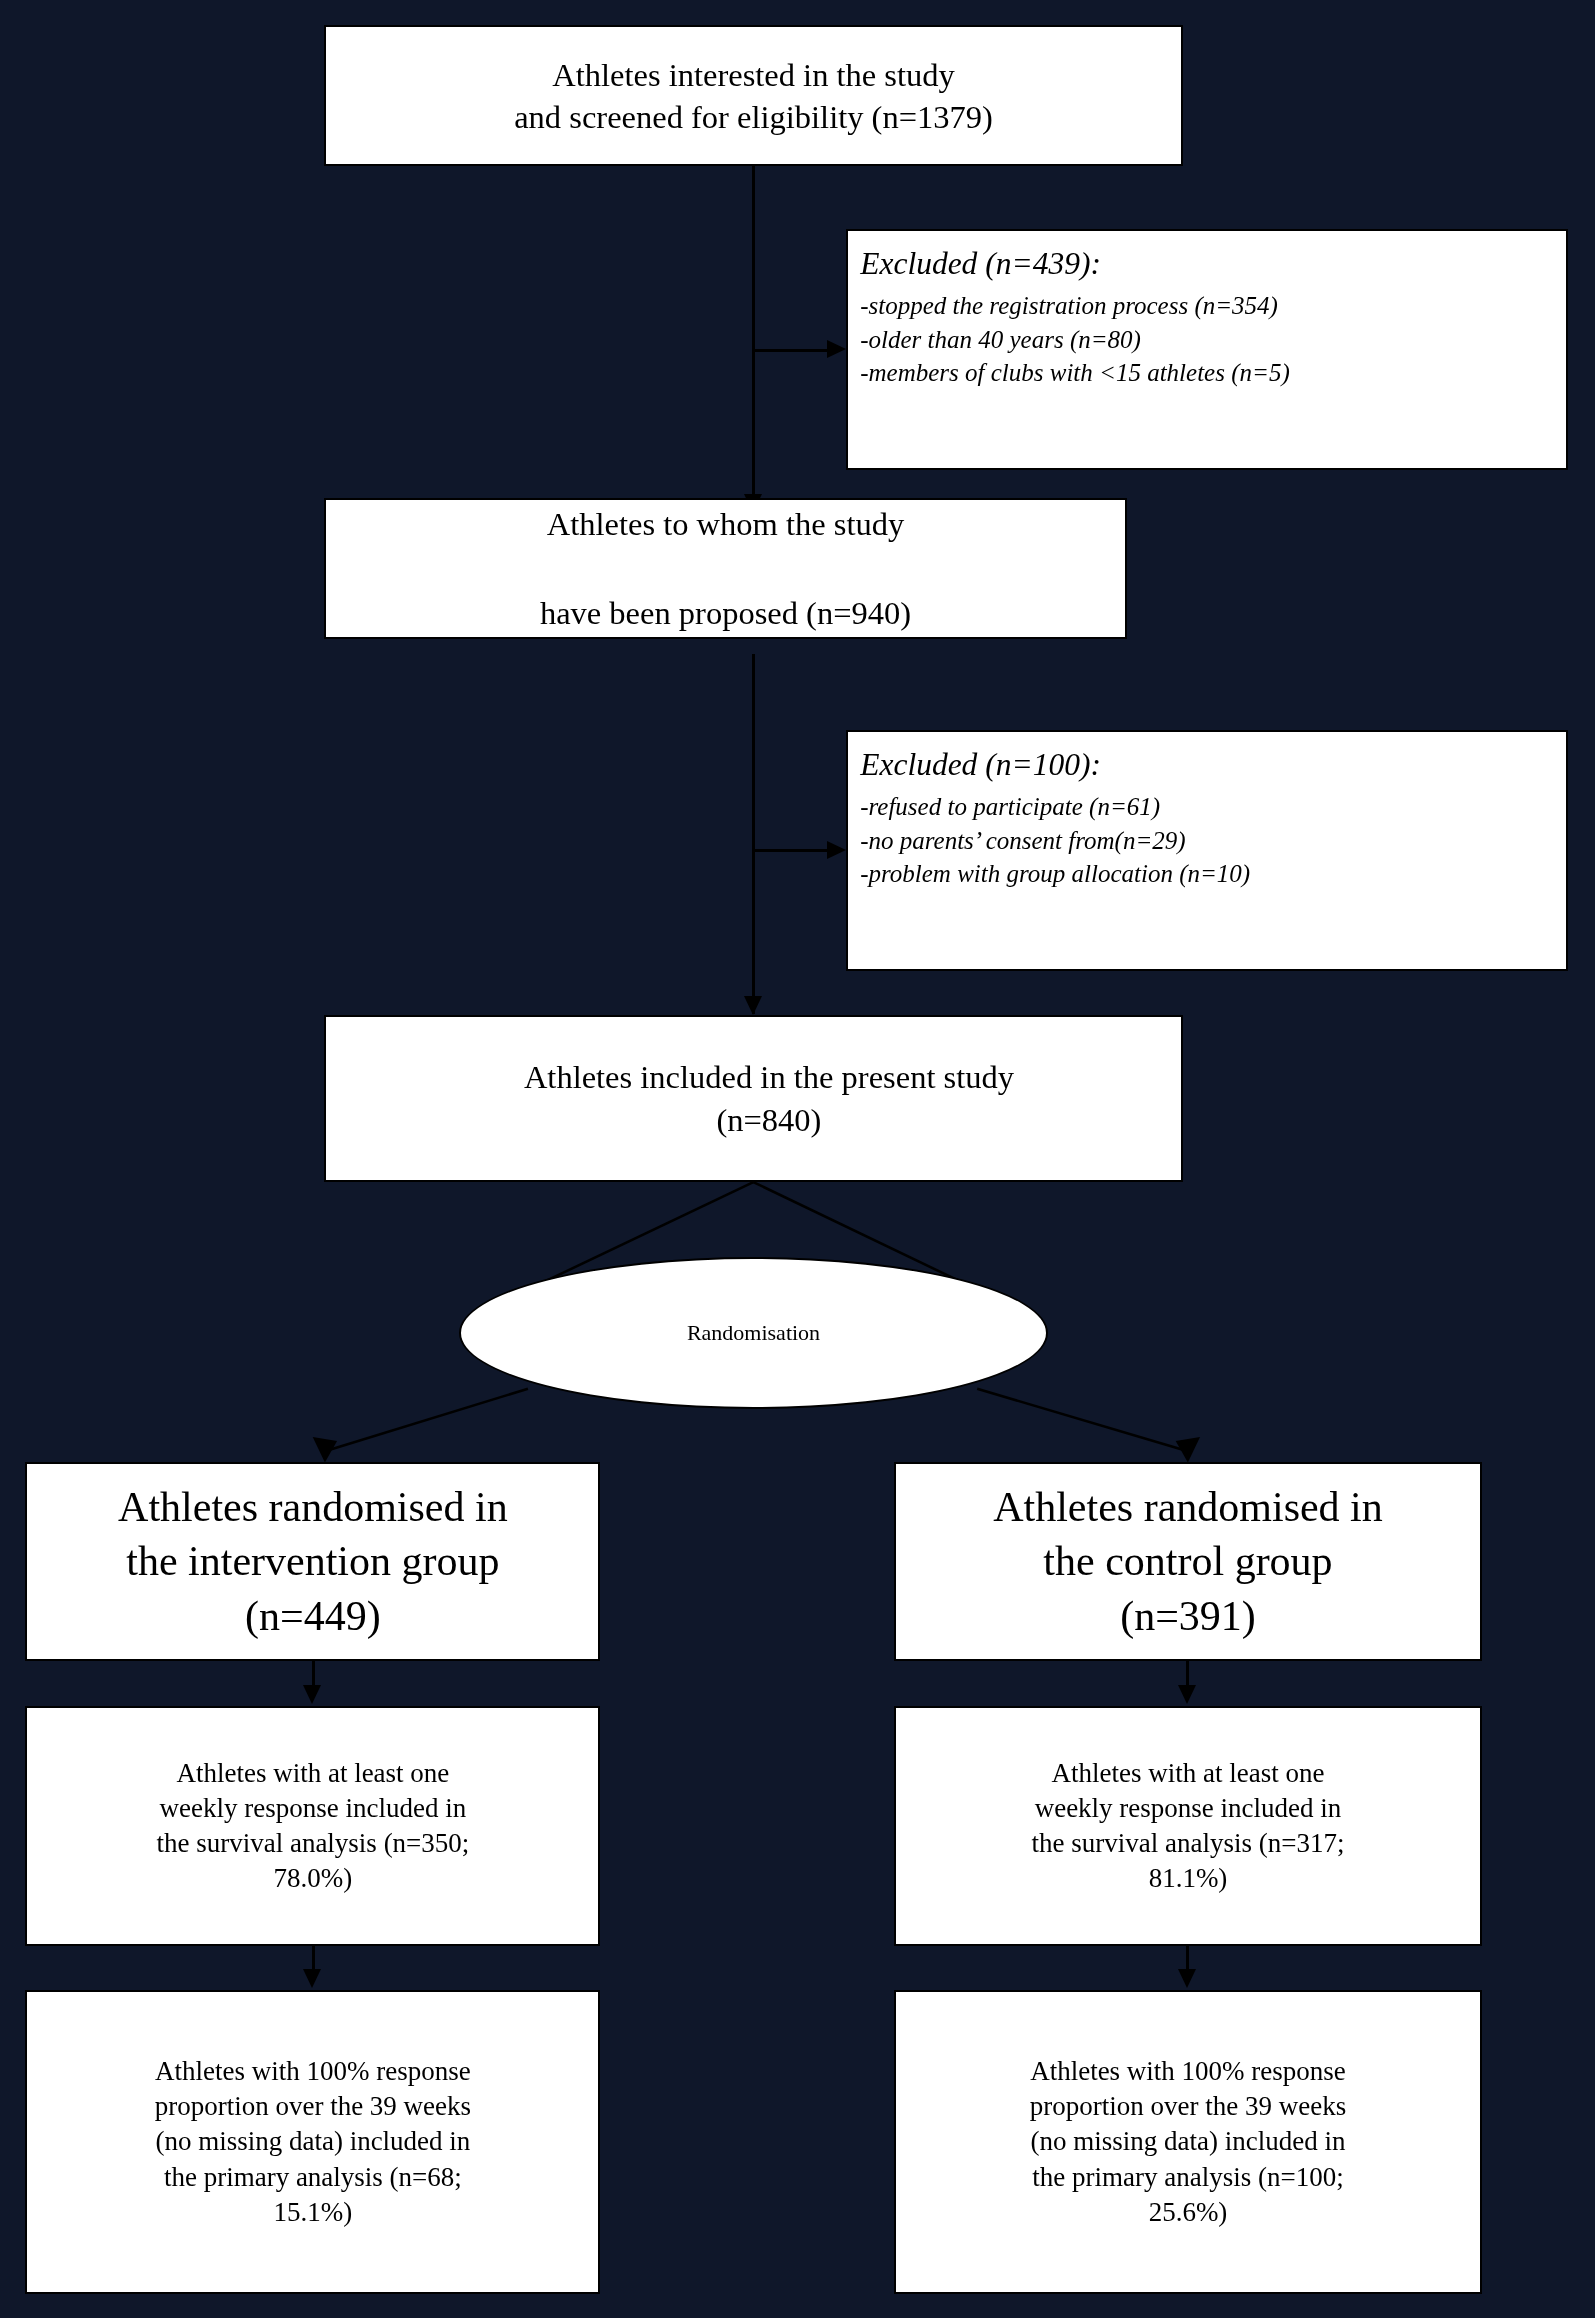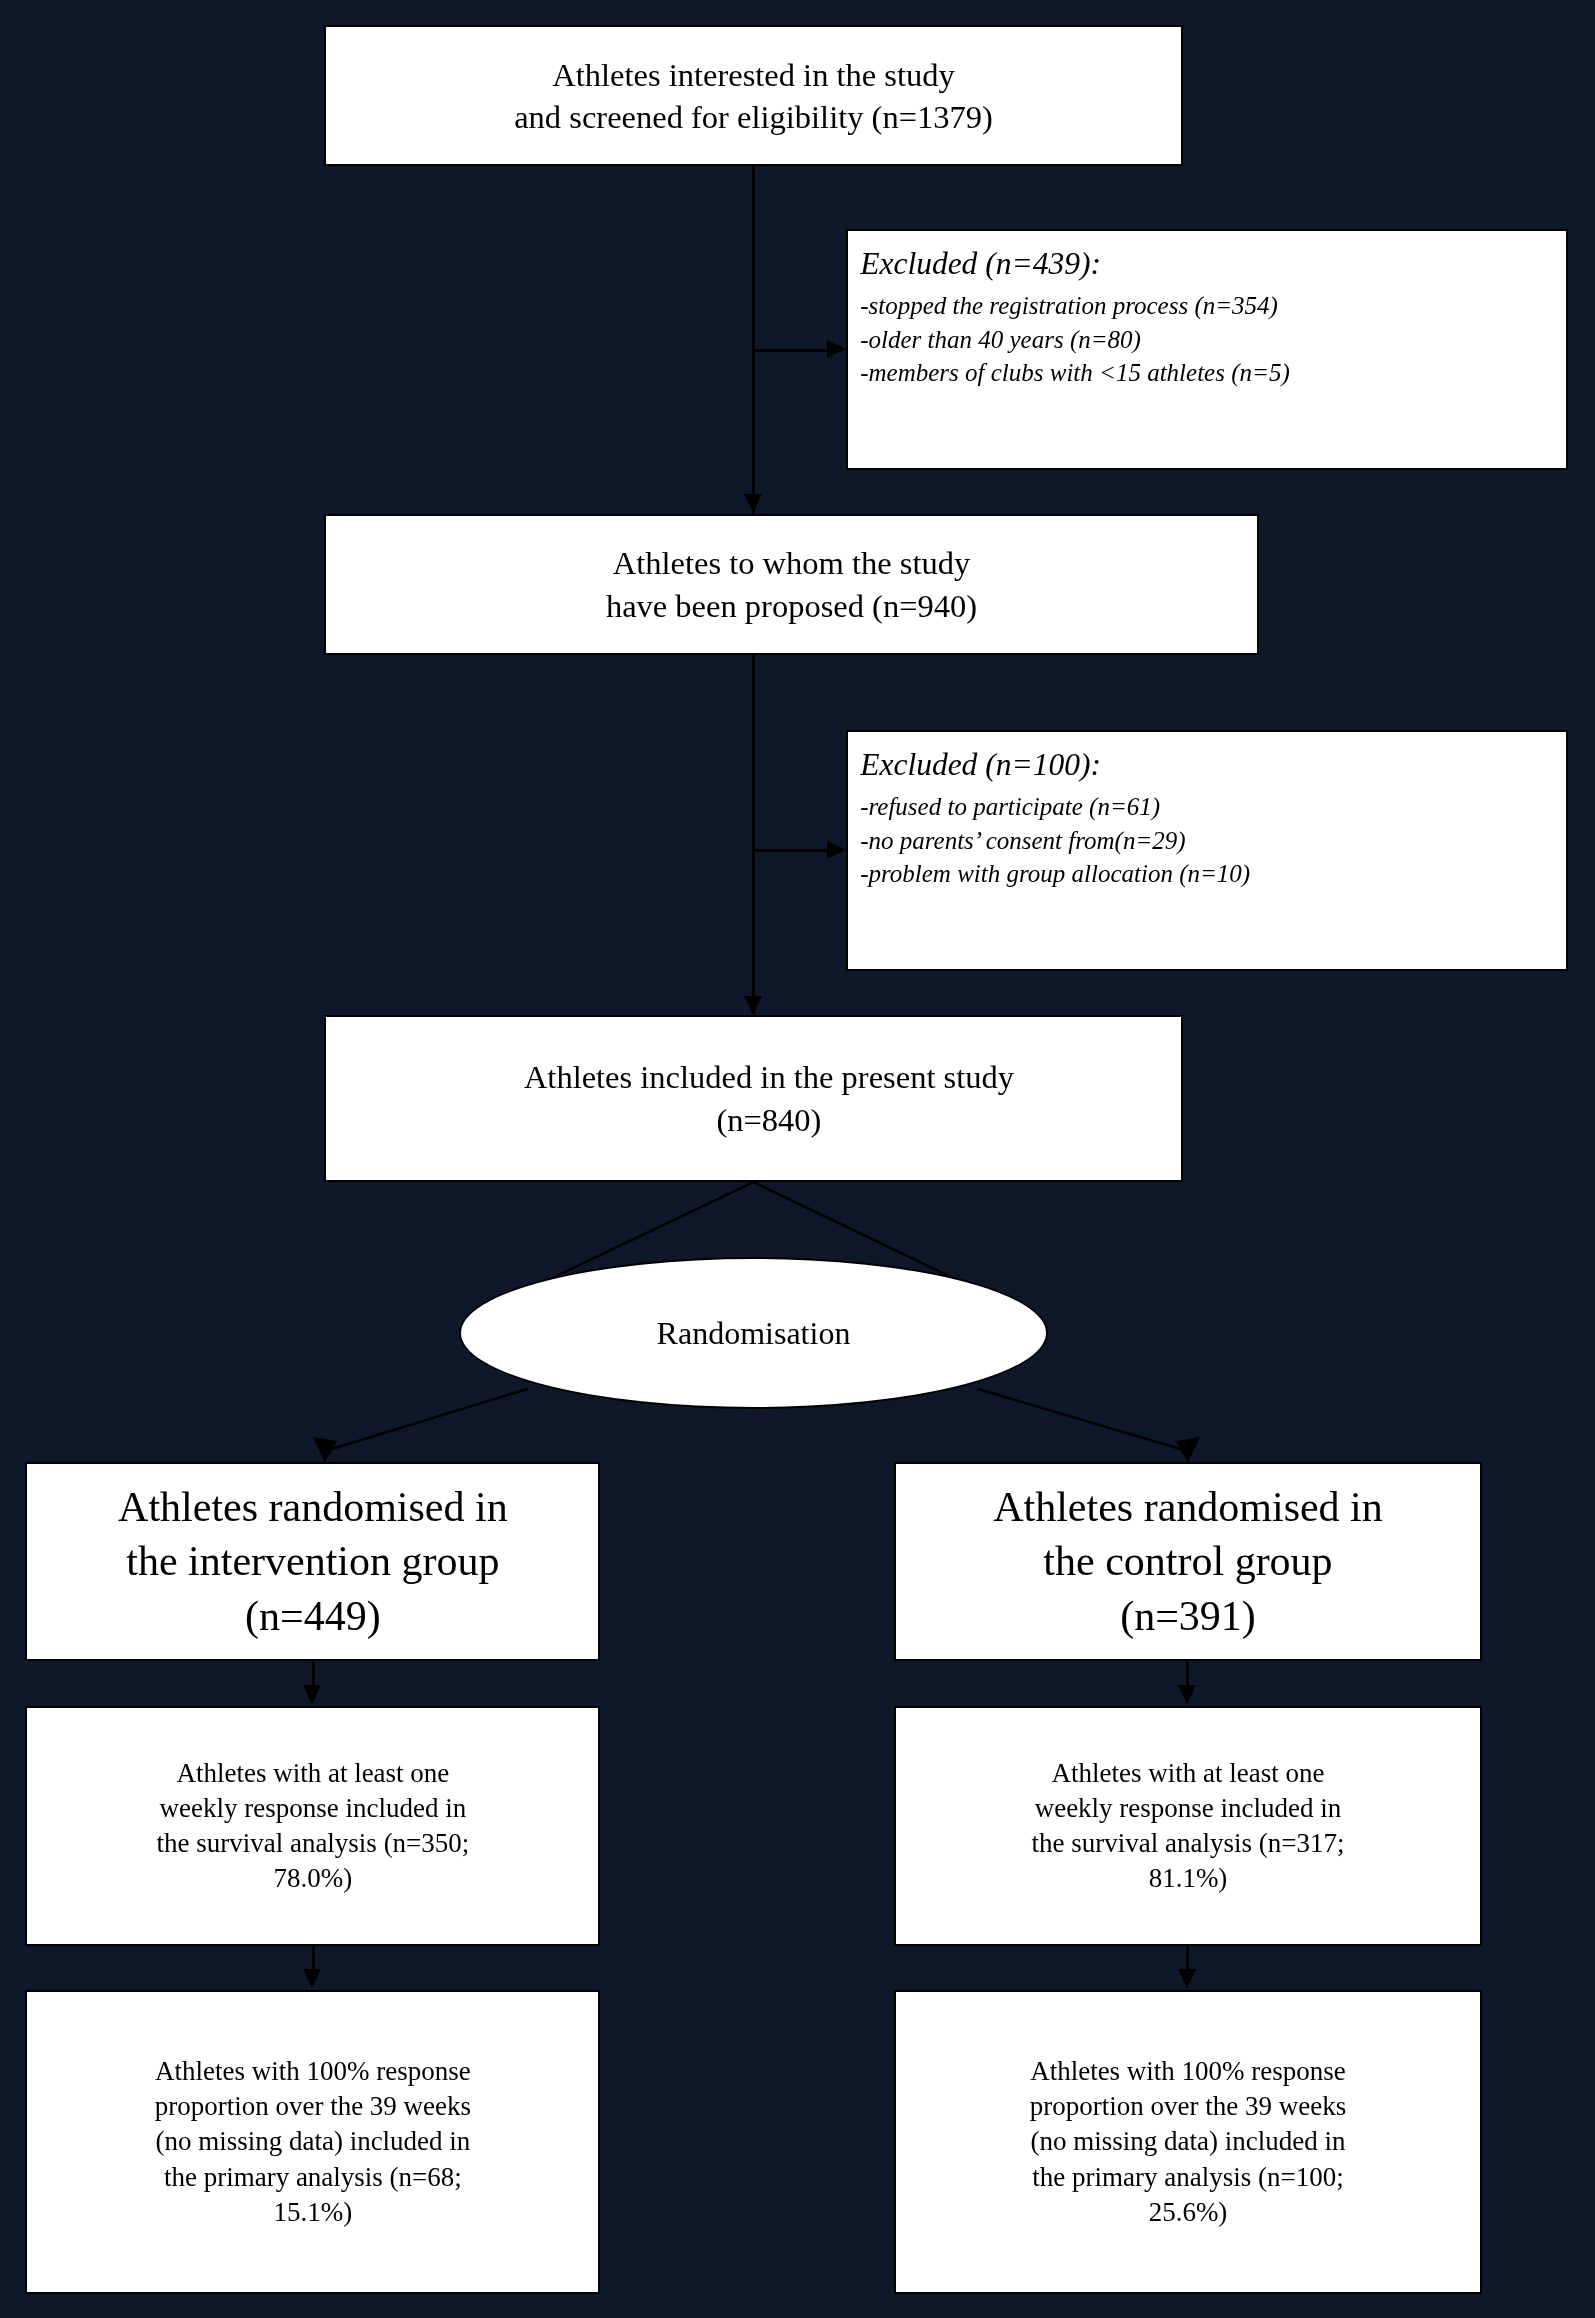--- a/index.html
+++ b/index.html
@@ -40,21 +40,21 @@
   
   .ellipse{
     position:absolute;
     box-sizing:border-box;
     border:2.5px solid #000000;
     border-radius:50%;
     background:#ffffff;
     display:flex;
     align-items:center;
     justify-content:center;
-    font-size:32px;
+    font-size:22px;
   }
 
   
   .vline{position:absolute;width:2.5px;background:#000000;}
   .hline{position:absolute;height:2.5px;background:#000000;}
   .arrow-down{
     position:absolute;
     width:0;height:0;
     border-left:9.6px solid transparent;
     border-right:9.6px solid transparent;
@@ -97,21 +97,21 @@
   <div class="hline" style="left:752px;top:349px;width:76px;"></div>
   <div class="arrow-right" style="left:827px;top:340px;"></div>
 
   <div class="node excl" style="left:846px;top:229px;width:722px;height:241px;">
     <span class="excl-title">Excluded (n=439):</span>
     <span class="excl-item">-stopped the registration process (n=354)</span>
     <span class="excl-item">-older than 40 years (n=80)</span>
     <span class="excl-item">-members of clubs with &lt;15 athletes (n=5)</span>
   </div>
 
-  <div class="node big" style="left:324px;top:514px;width:935px;height:141px;">
+  <div class="node big" style="left:324px;top:498px;width:803px;height:141px;justify-content:space-between;">
     <span class="ln">Athletes to whom the study</span>
     <span class="ln">have been proposed (n=940)</span>
   </div>
 
   <div class="vline" style="left:752px;top:654px;height:360px;"></div>
   <div class="arrow-down" style="left:744px;top:996px;"></div>
 
   <div class="hline" style="left:752px;top:849px;width:76px;"></div>
   <div class="arrow-right" style="left:827px;top:841px;"></div>
 

